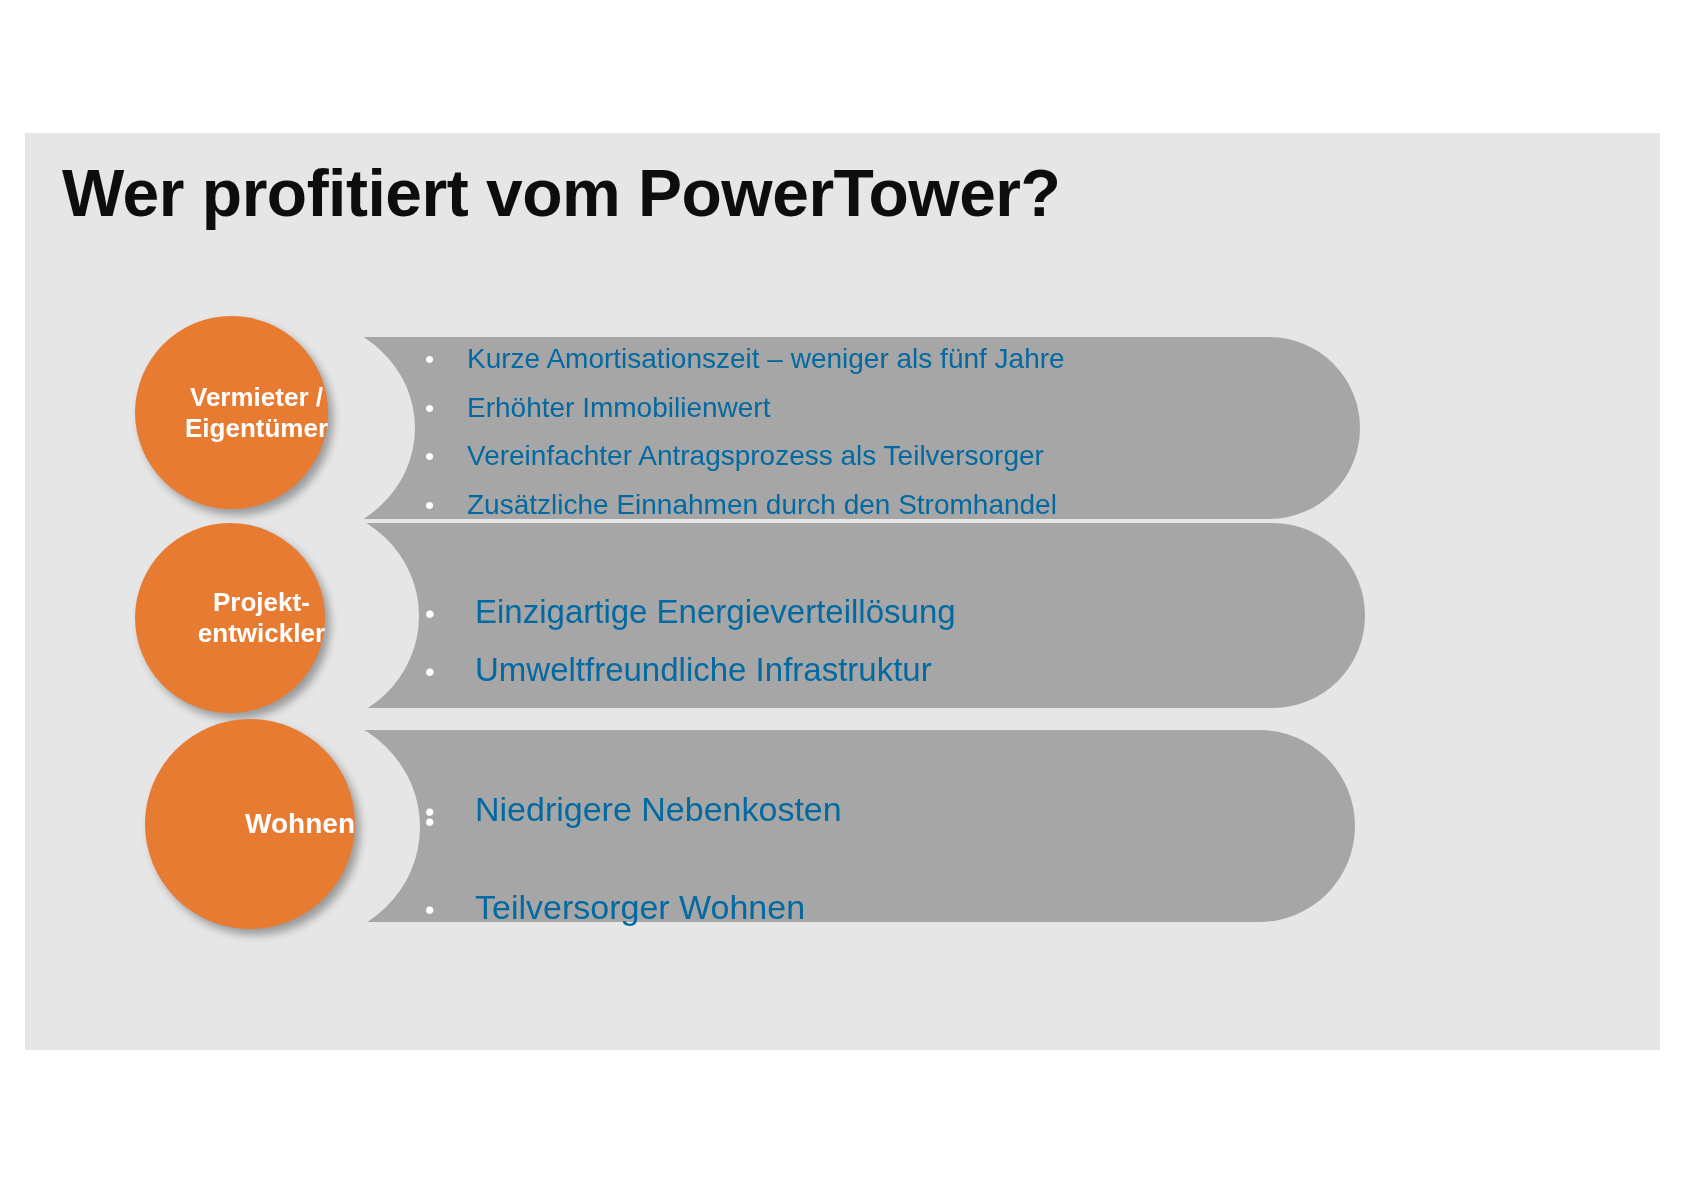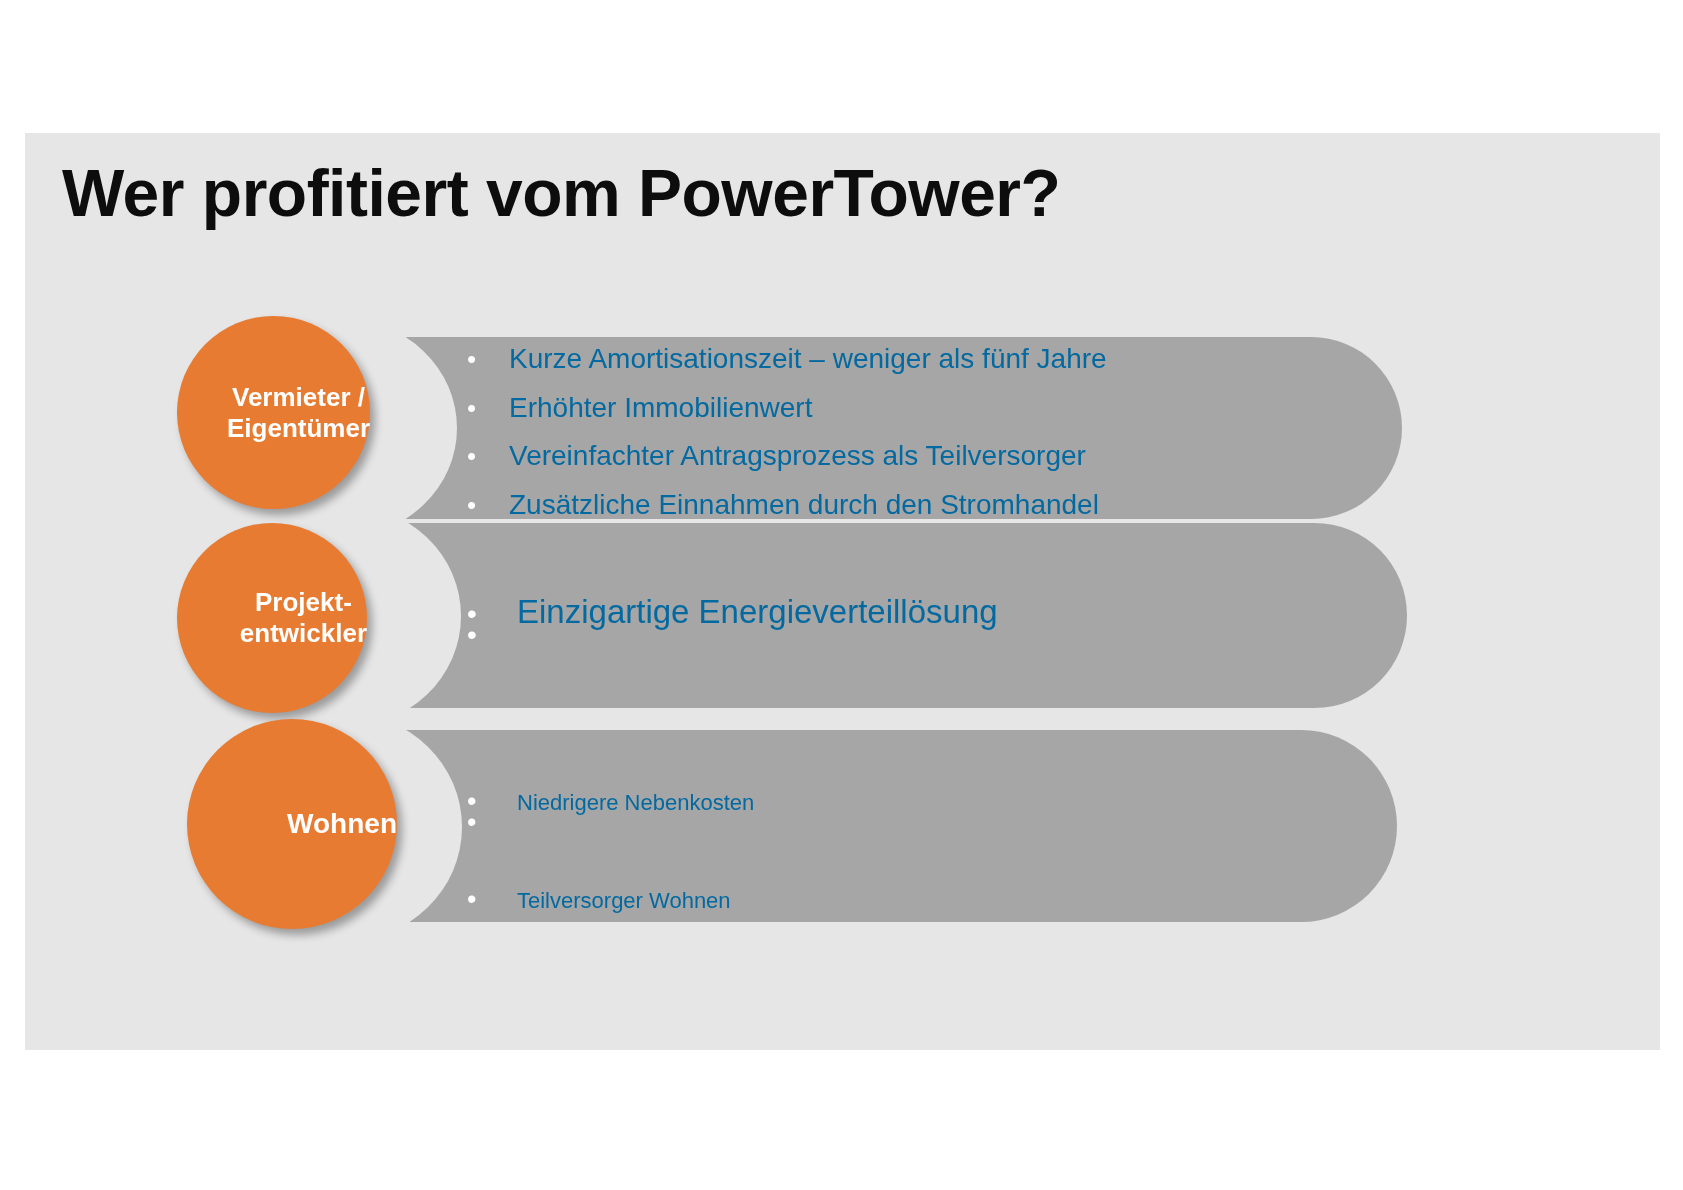--- a/index.html
+++ b/index.html
@@ -12,21 +12,20 @@
     overflow: hidden;
   }
 
   #slide {
     position: absolute;
     left: 25px;
     top: 133px;
     width: 1635px;
     height: 917px;
     background: #e6e6e6;
-    padding-left: 42px;
   }
 
   #title {
     position: absolute;
     left: 37px;
     top: 22px;
     font-size: 66px;
     font-weight: bold;
     color: #0d0d0d;
     letter-spacing: -0.5px;
@@ -109,21 +108,21 @@
   #row2 .bullet .dot   { width: 50px; font-size: 28px; }
   #row2 .bullet .btext { font-size: 33px; text-align: right; }
 
   
   #row3 .bar   { left: 215px; top: 597px; width: 1115px; height: 192px; }
   #row3 .notch { left: 160px; top: 580px; width: 235px; height: 228px; }
   #row3 .circle{ left: 120px; top: 586px; width: 210px; height: 210px; font-size: 28px; }
   #row3 .bullets { left: 400px; top: 625px; }
   #row3 .bullet  { font-size: 30px; height: 49px; }
   #row3 .bullet .dot   { width: 50px; font-size: 27px; }
-  #row3 .bullet .btext { font-size: 22px; }
+  #row3 .bullet .btext { font-size: 34px; }
 </style>
 </head>
 <body>
 
 <div id="slide">
 
   <div id="title">Wer profitiert vom PowerTower?</div>
 
   <div class="row" id="row1">
     <div class="bar"></div>
@@ -167,20 +166,21 @@
       </div>
     </div>
 
     <div class="bullets">
       <div class="bullet">
         <span class="dot">•</span>
         <span class="btext">Einzigartige Energieverteillösung</span>
       </div>
       <div class="bullet">
         <span class="dot">•</span>
+        <span class="btext">Umweltfreundliche Infrastruktur</span>
       </div>
     </div>
   </div>
 
   <div class="row" id="row3">
     <div class="bar"></div>
     <div class="notch"></div>
 
     <div class="circle">
       <div>

